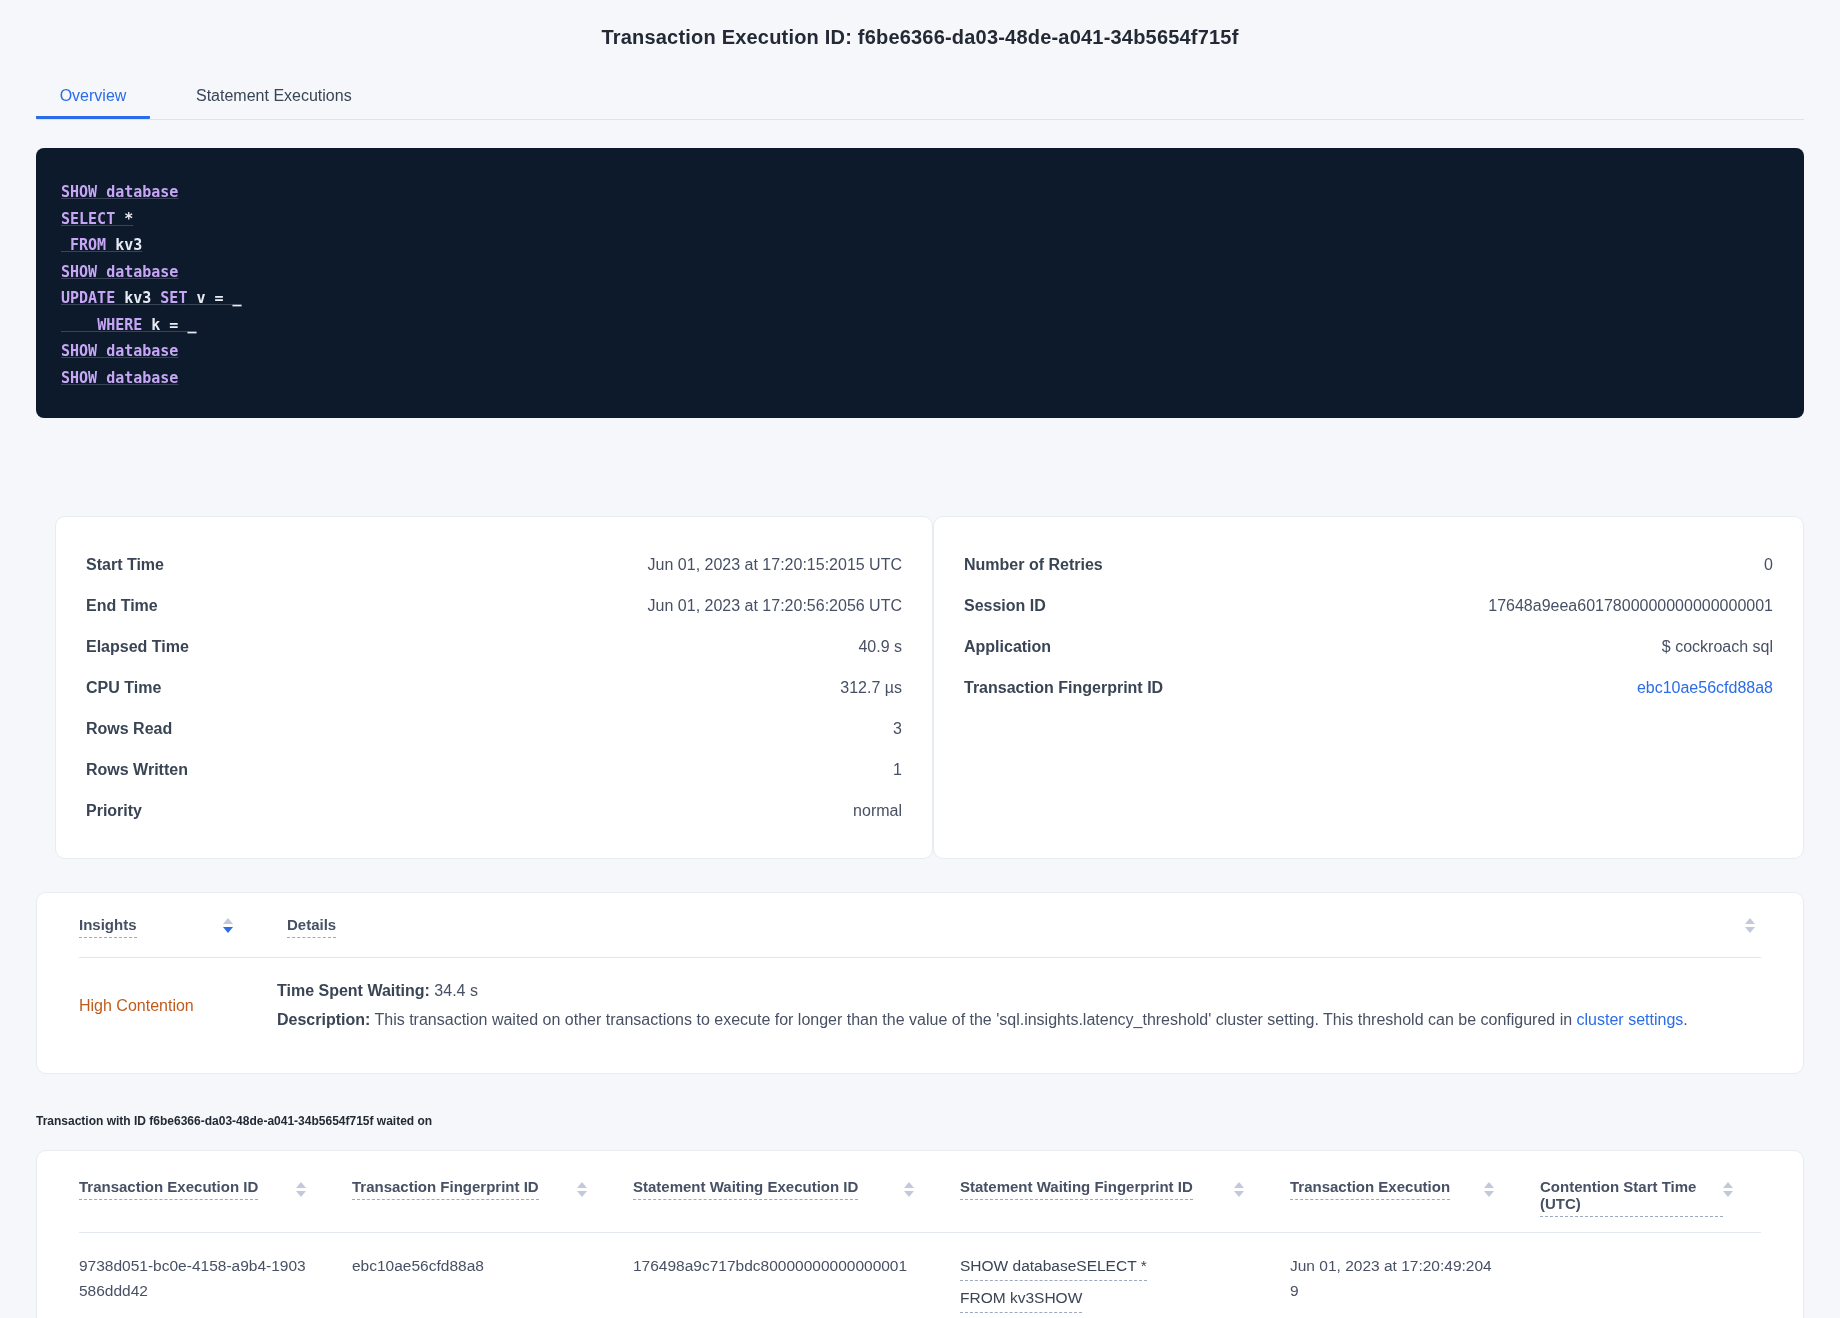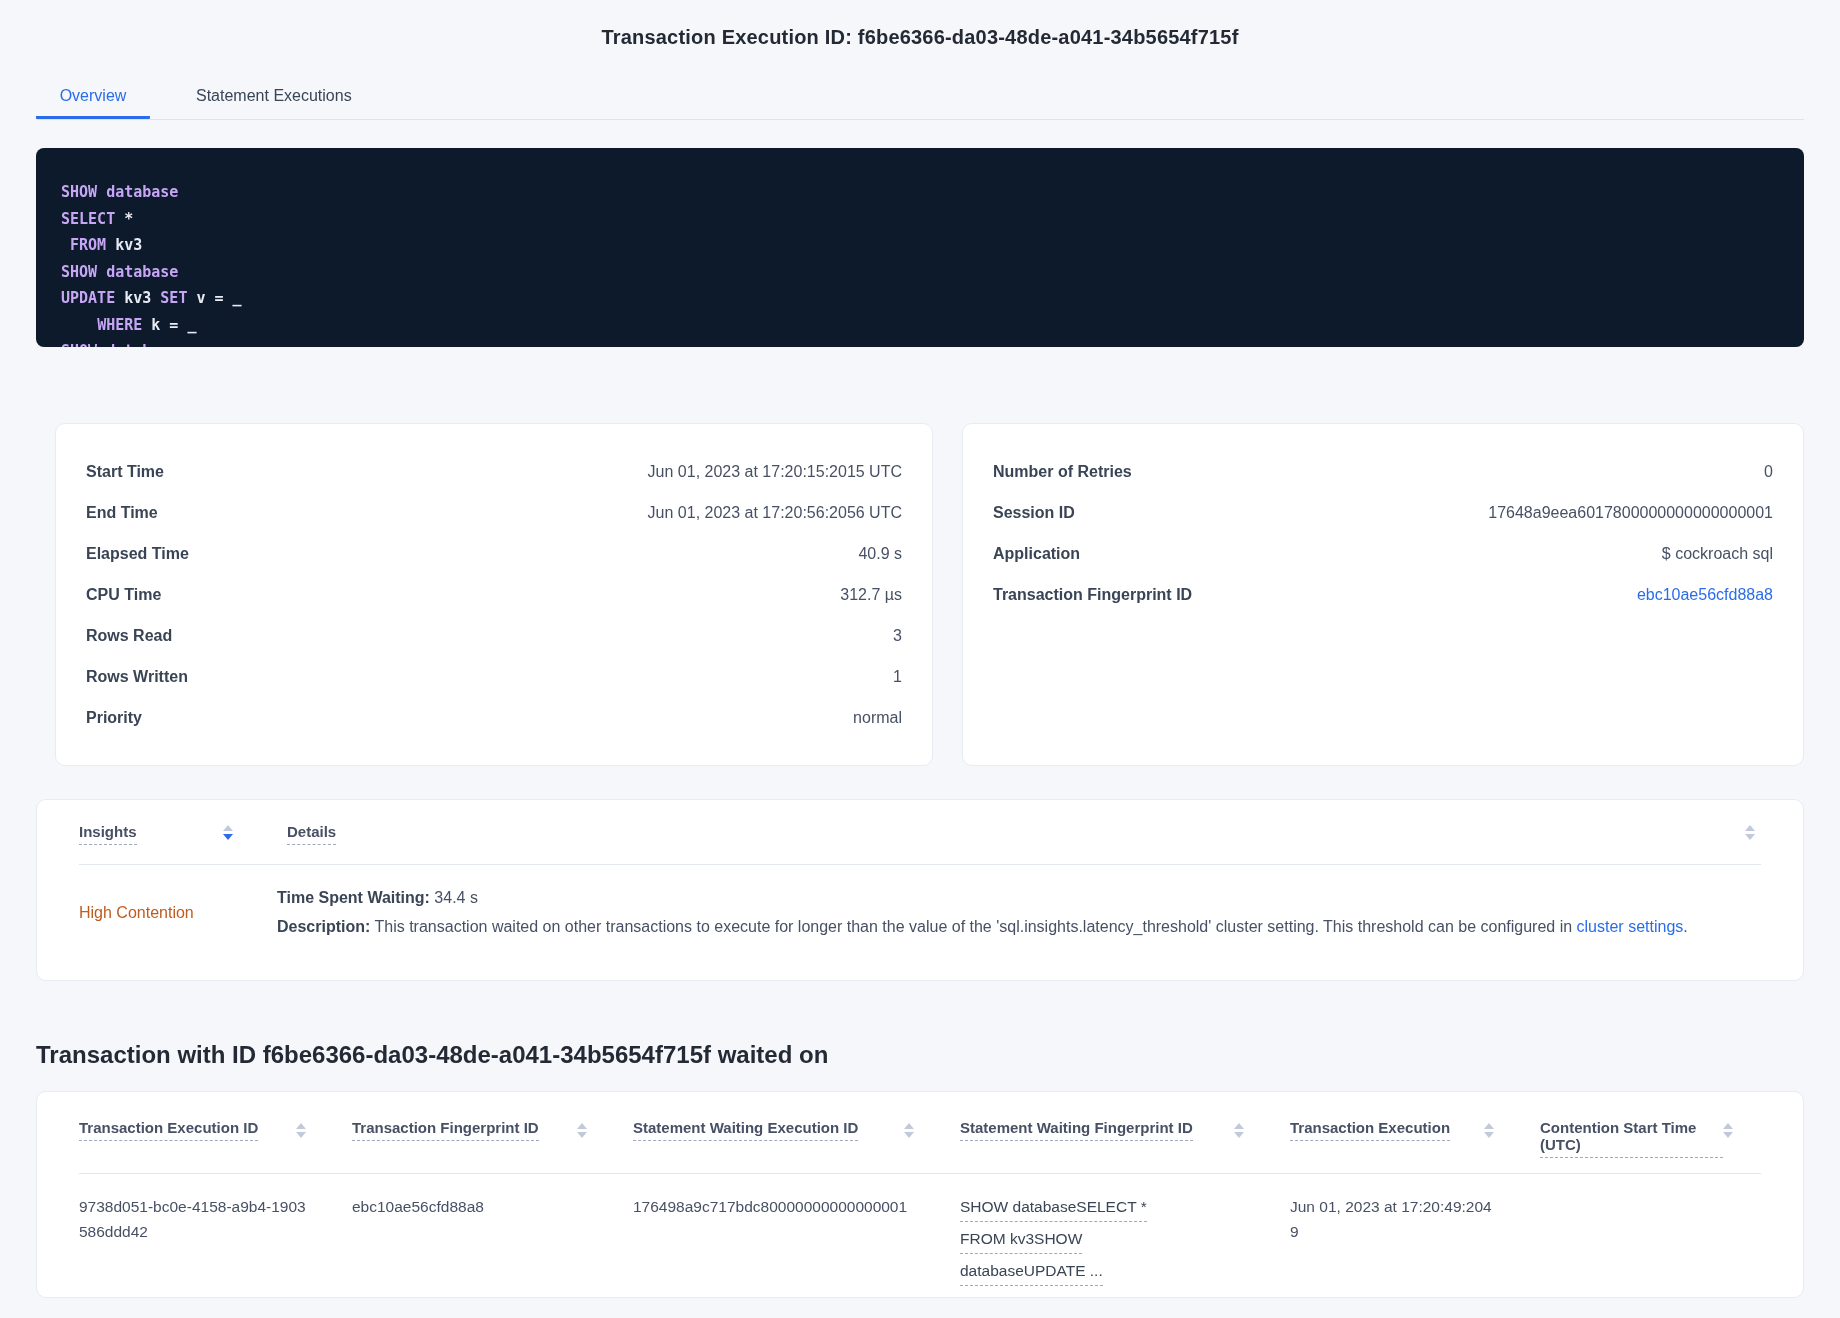--- a/index.html
+++ b/index.html
@@ -49,34 +49,35 @@
   .tab.active{
     color:var(--accent);
     border-bottom:3px solid var(--accent);
     padding-bottom:11px;
     border-radius:0 0 1px 1px;
   }
 
   
   .sql-box{
     margin-top:28px;
-    height:199px;
+    height:270px;
     background:var(--code-bg);
     border-radius:8px;
     padding:31px 26px 0 25px;
     font-family:"DejaVu Sans Mono", monospace;
     font-size:15px;line-height:26.5px;
     white-space:pre;
     overflow:hidden;
+    text-decoration:underline;
   }
   .sql-box .tok-kw{color:var(--kw);font-weight:700;}
   .sql-box .tok-pl{color:var(--code-plain);font-weight:700;}
 
   
-  .cards-row{margin-top:76px;display:flex;gap:29px;padding-left:19px;}
+  .cards-row{margin-top:98px;display:flex;padding-left:19px;}
   .card{
     background:#fff;border:1px solid var(--card-border);
     border-radius:10px;
   }
   .summary-card{min-height:332px;padding:27px 30px;}
   .summary-card.left{flex:0 0 878px;}
   .summary-card.right{flex:1;}
   .stat-row{
     display:flex;justify-content:space-between;align-items:center;
     height:41px;font-size:16px;
@@ -106,22 +107,22 @@
   .insight-row{display:flex;padding:24px 0 28px;}
   .insight-cell{width:198px;display:flex;align-items:center;}
   .insight-badge{color:var(--orange);font-size:16px;}
   .insight-details{flex:1;font-size:16px;color:var(--value);}
   .insight-details .line1{margin-bottom:11px;}
   .insight-details b{color:var(--label);}
   .inline-link{color:var(--accent);cursor:pointer;}
 
   
   .waited-heading{
-    margin-top:60px;
-    font-size:24px;font-weight:700;color:var(--heading);
+    margin-top:40px;
+    font-size:12px;font-weight:700;color:var(--heading);
   }
   .waited-card{margin-top:22px;padding:0 42px;height:207px;overflow:hidden;}
   .w-grid{display:grid;grid-template-columns:273px 281px 327px 330px 250px 1fr;}
   .w-header{padding-top:27px;padding-bottom:15px;border-bottom:1px solid var(--divider);}
   .w-hcell{display:flex;align-items:flex-start;padding-right:28px;}
   .w-hcell .sort-icon{margin-left:auto;margin-right:18px;margin-top:4px;}
   .w-hcell.last .sort-icon{margin-right:0;}
   .w-row{padding:20px 0 26px;border-bottom:1px solid var(--divider);font-size:15.5px;color:var(--value);}
   .w-cell{padding-right:45px;line-height:25px;word-break:break-all;}
   .stmt-link{display:table;color:var(--label);cursor:pointer;border-bottom:1.5px dashed var(--dash);padding-bottom:2px;margin-bottom:4px;white-space:nowrap;}

